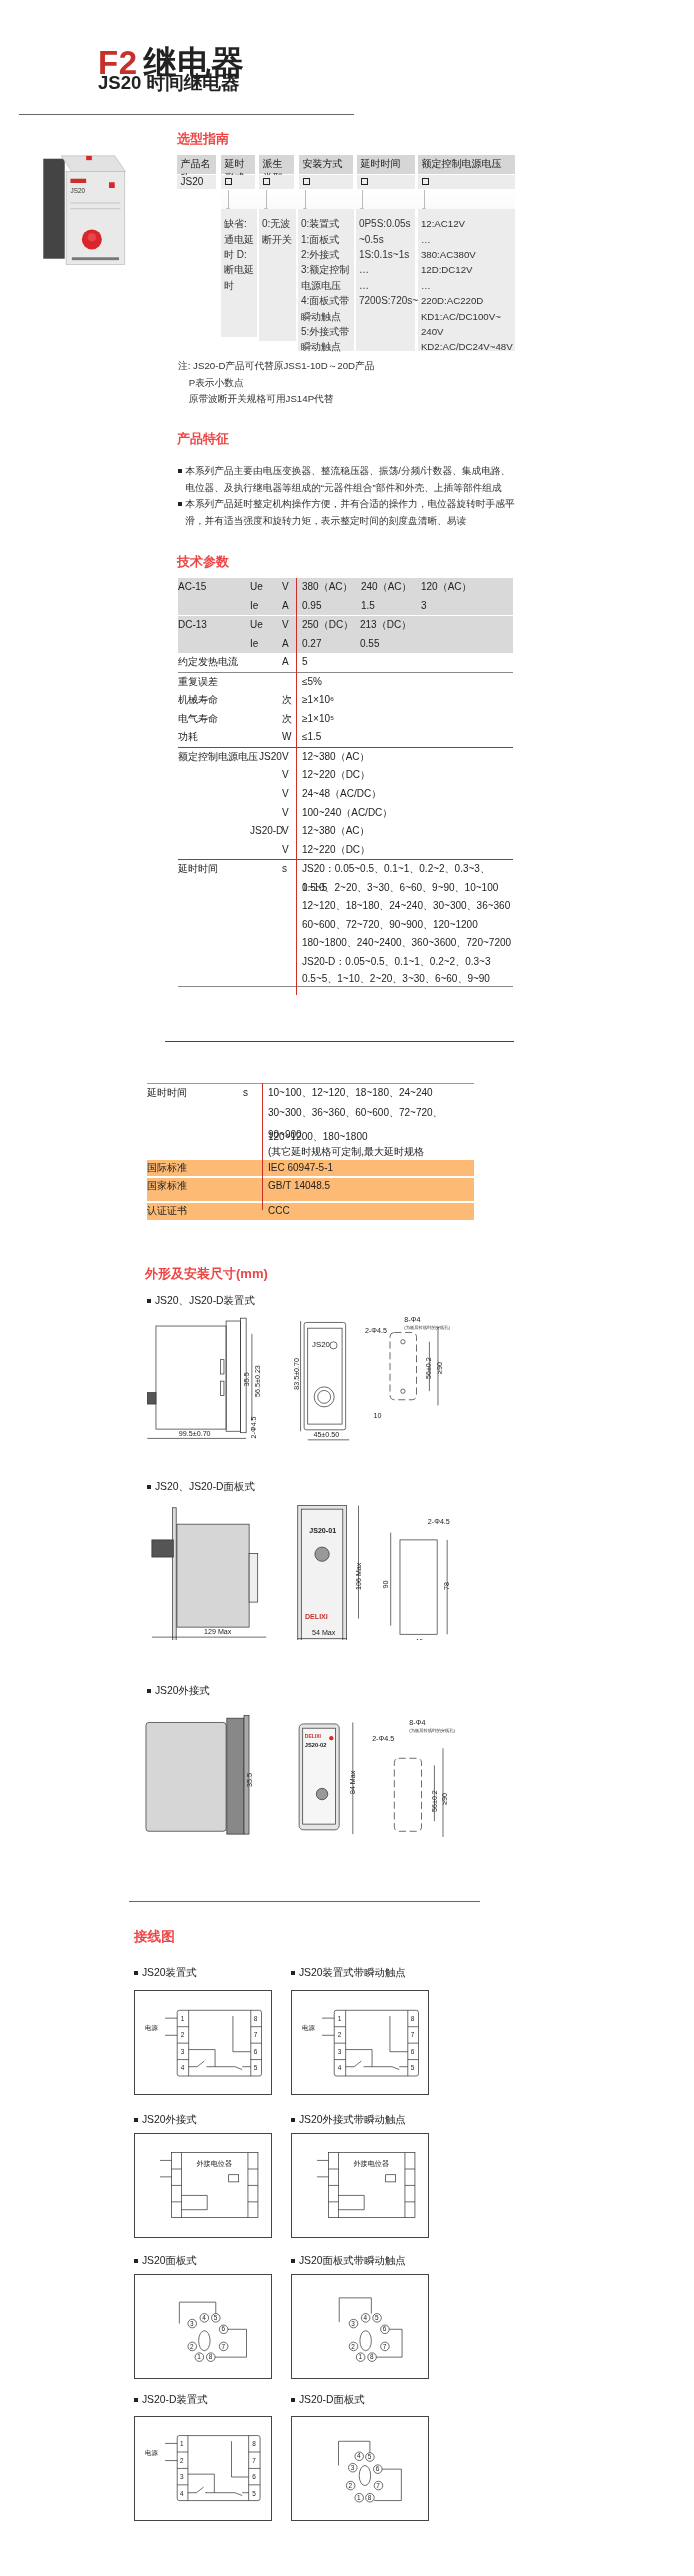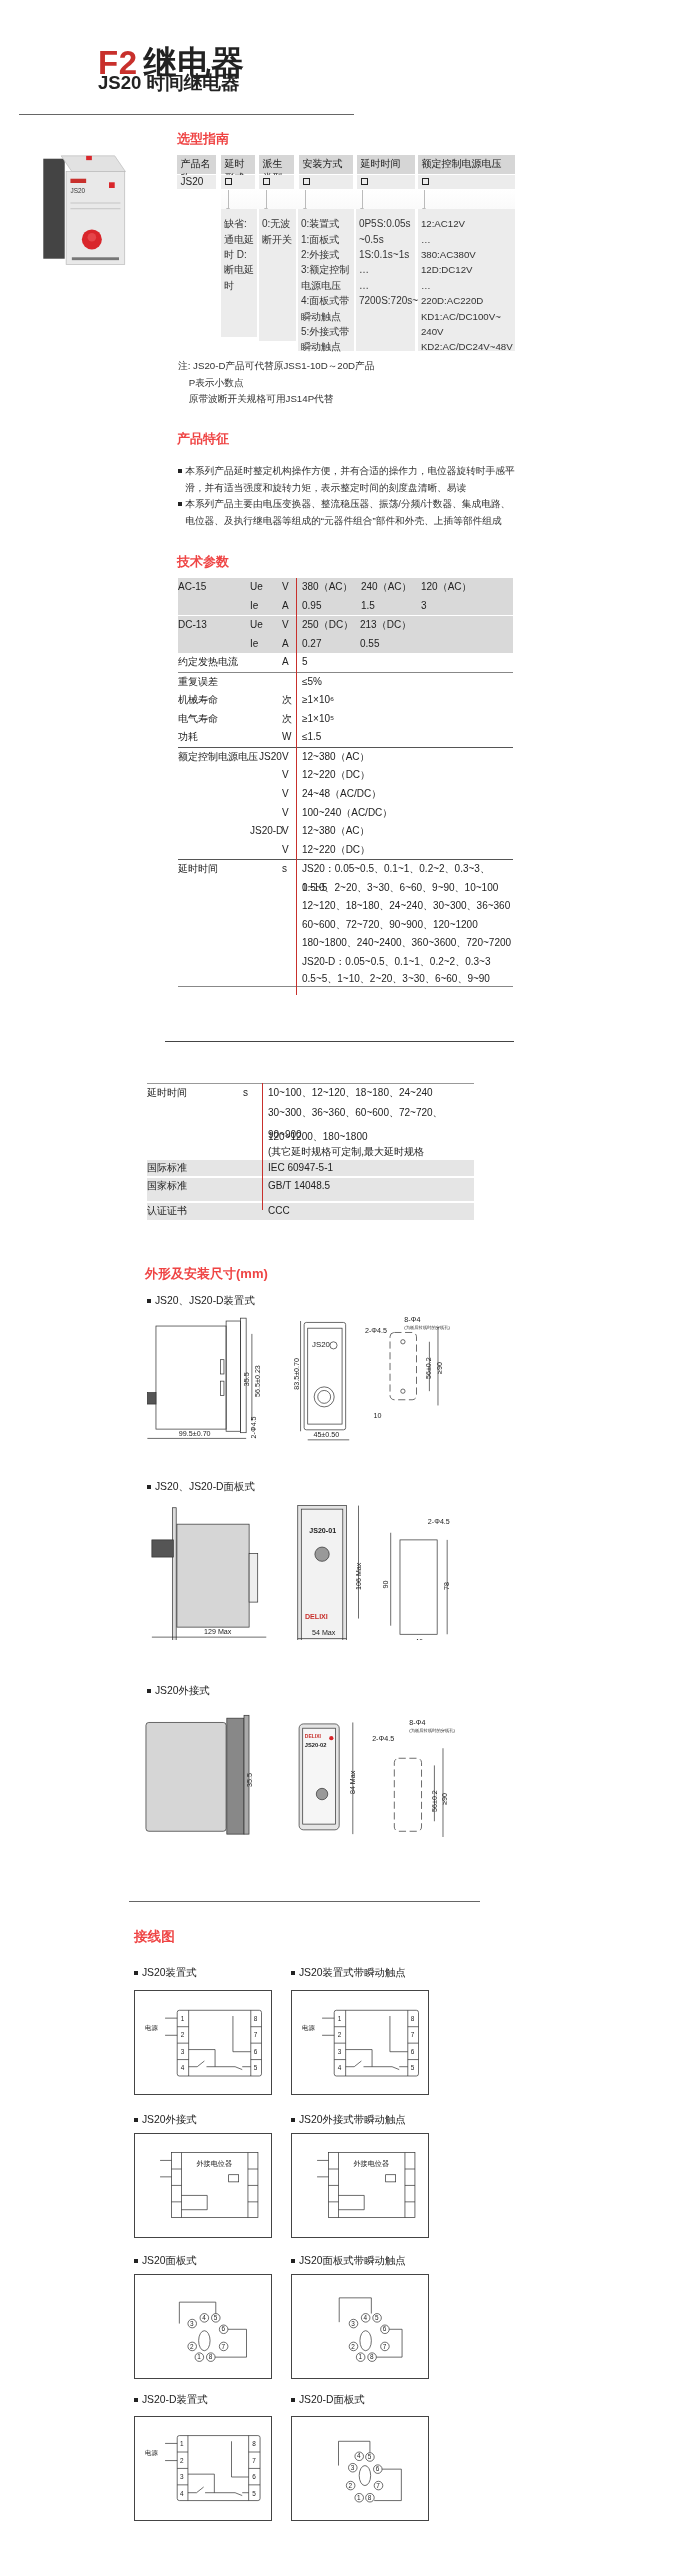--- a/index.html
+++ b/index.html
@@ -24,21 +24,21 @@
   
   .tt { position: absolute; left: 178px; width: 335px; font-size: 10px; color: #222; }
   .tt-row { position: relative; height: 18.6px; line-height: 18.6px; }
   .tt .c1 { position: absolute; left: 0; }
   .tt .c2 { position: absolute; left: 72px; }
   .tt .c3 { position: absolute; left: 104px; }
   .tt .c4 { position: absolute; left: 124px; }
   .tt .c5 { position: absolute; left: 183px; }
   .tt .c6 { position: absolute; left: 243px; }
   .grey { background: #d9d9d9; }
-  .lgrey { background: #e5e5e5; }
+  .lgrey { background: #fdba74; }
   .redline { position: absolute; width: 0.7px; background: #c8302c; }
   .subtitle { font-size: 10.4px; color:#222; }
   .subtitle::before { content: ""; display: inline-block; width: 3.6px; height: 4.3px; background: #222; margin-right: 4.3px; vertical-align: middle; }
   .wbox { position: absolute; border: 0.7px solid #444; width: 138px; height: 105px; background: #fff; }
   svg { display: block; }
 </style>
 </head>
 <body>
 
 <div class="abs title-main">
@@ -112,22 +112,22 @@
 </div>
 
 <div class="abs note" style="left:178px;top:358px;">
   <div>注: JS20-D产品可代替原JSS1-10D～20D产品</div>
   <div style="padding-left:10.7px;">P表示小数点</div>
   <div style="padding-left:10.7px;">原带波断开关规格可用JS14P代替</div>
 </div>
 
 <div class="abs sec-title" style="left:177px;top:430px;">产品特征</div>
 <ul class="abs feat" style="left:178px;top:463px;width:337px;">
+  <li>本系列产品主要由电压变换器、整流稳压器、振荡/分频/计数器、集成电路、电位器、及执行继电器等组成的“元器件组合”部件和外壳、上插等部件组成</li>
   <li>本系列产品延时整定机构操作方便，并有合适的操作力，电位器旋转时手感平滑，并有适当强度和旋转力矩，表示整定时间的刻度盘清晰、易读</li>
-  <li>本系列产品主要由电压变换器、整流稳压器、振荡/分频/计数器、集成电路、电位器、及执行继电器等组成的“元器件组合”部件和外壳、上插等部件组成</li>
 </ul>
 
 <div class="abs sec-title" style="left:177px;top:553px;">技术参数</div>
 
 <div class="tt" style="top:578px;">
   <div class="grey" style="height:37px;">
     <div class="tt-row">
       <span class="c1">AC-15</span>
       <span class="c2">Ue</span>
       <span class="c3">V</span>

